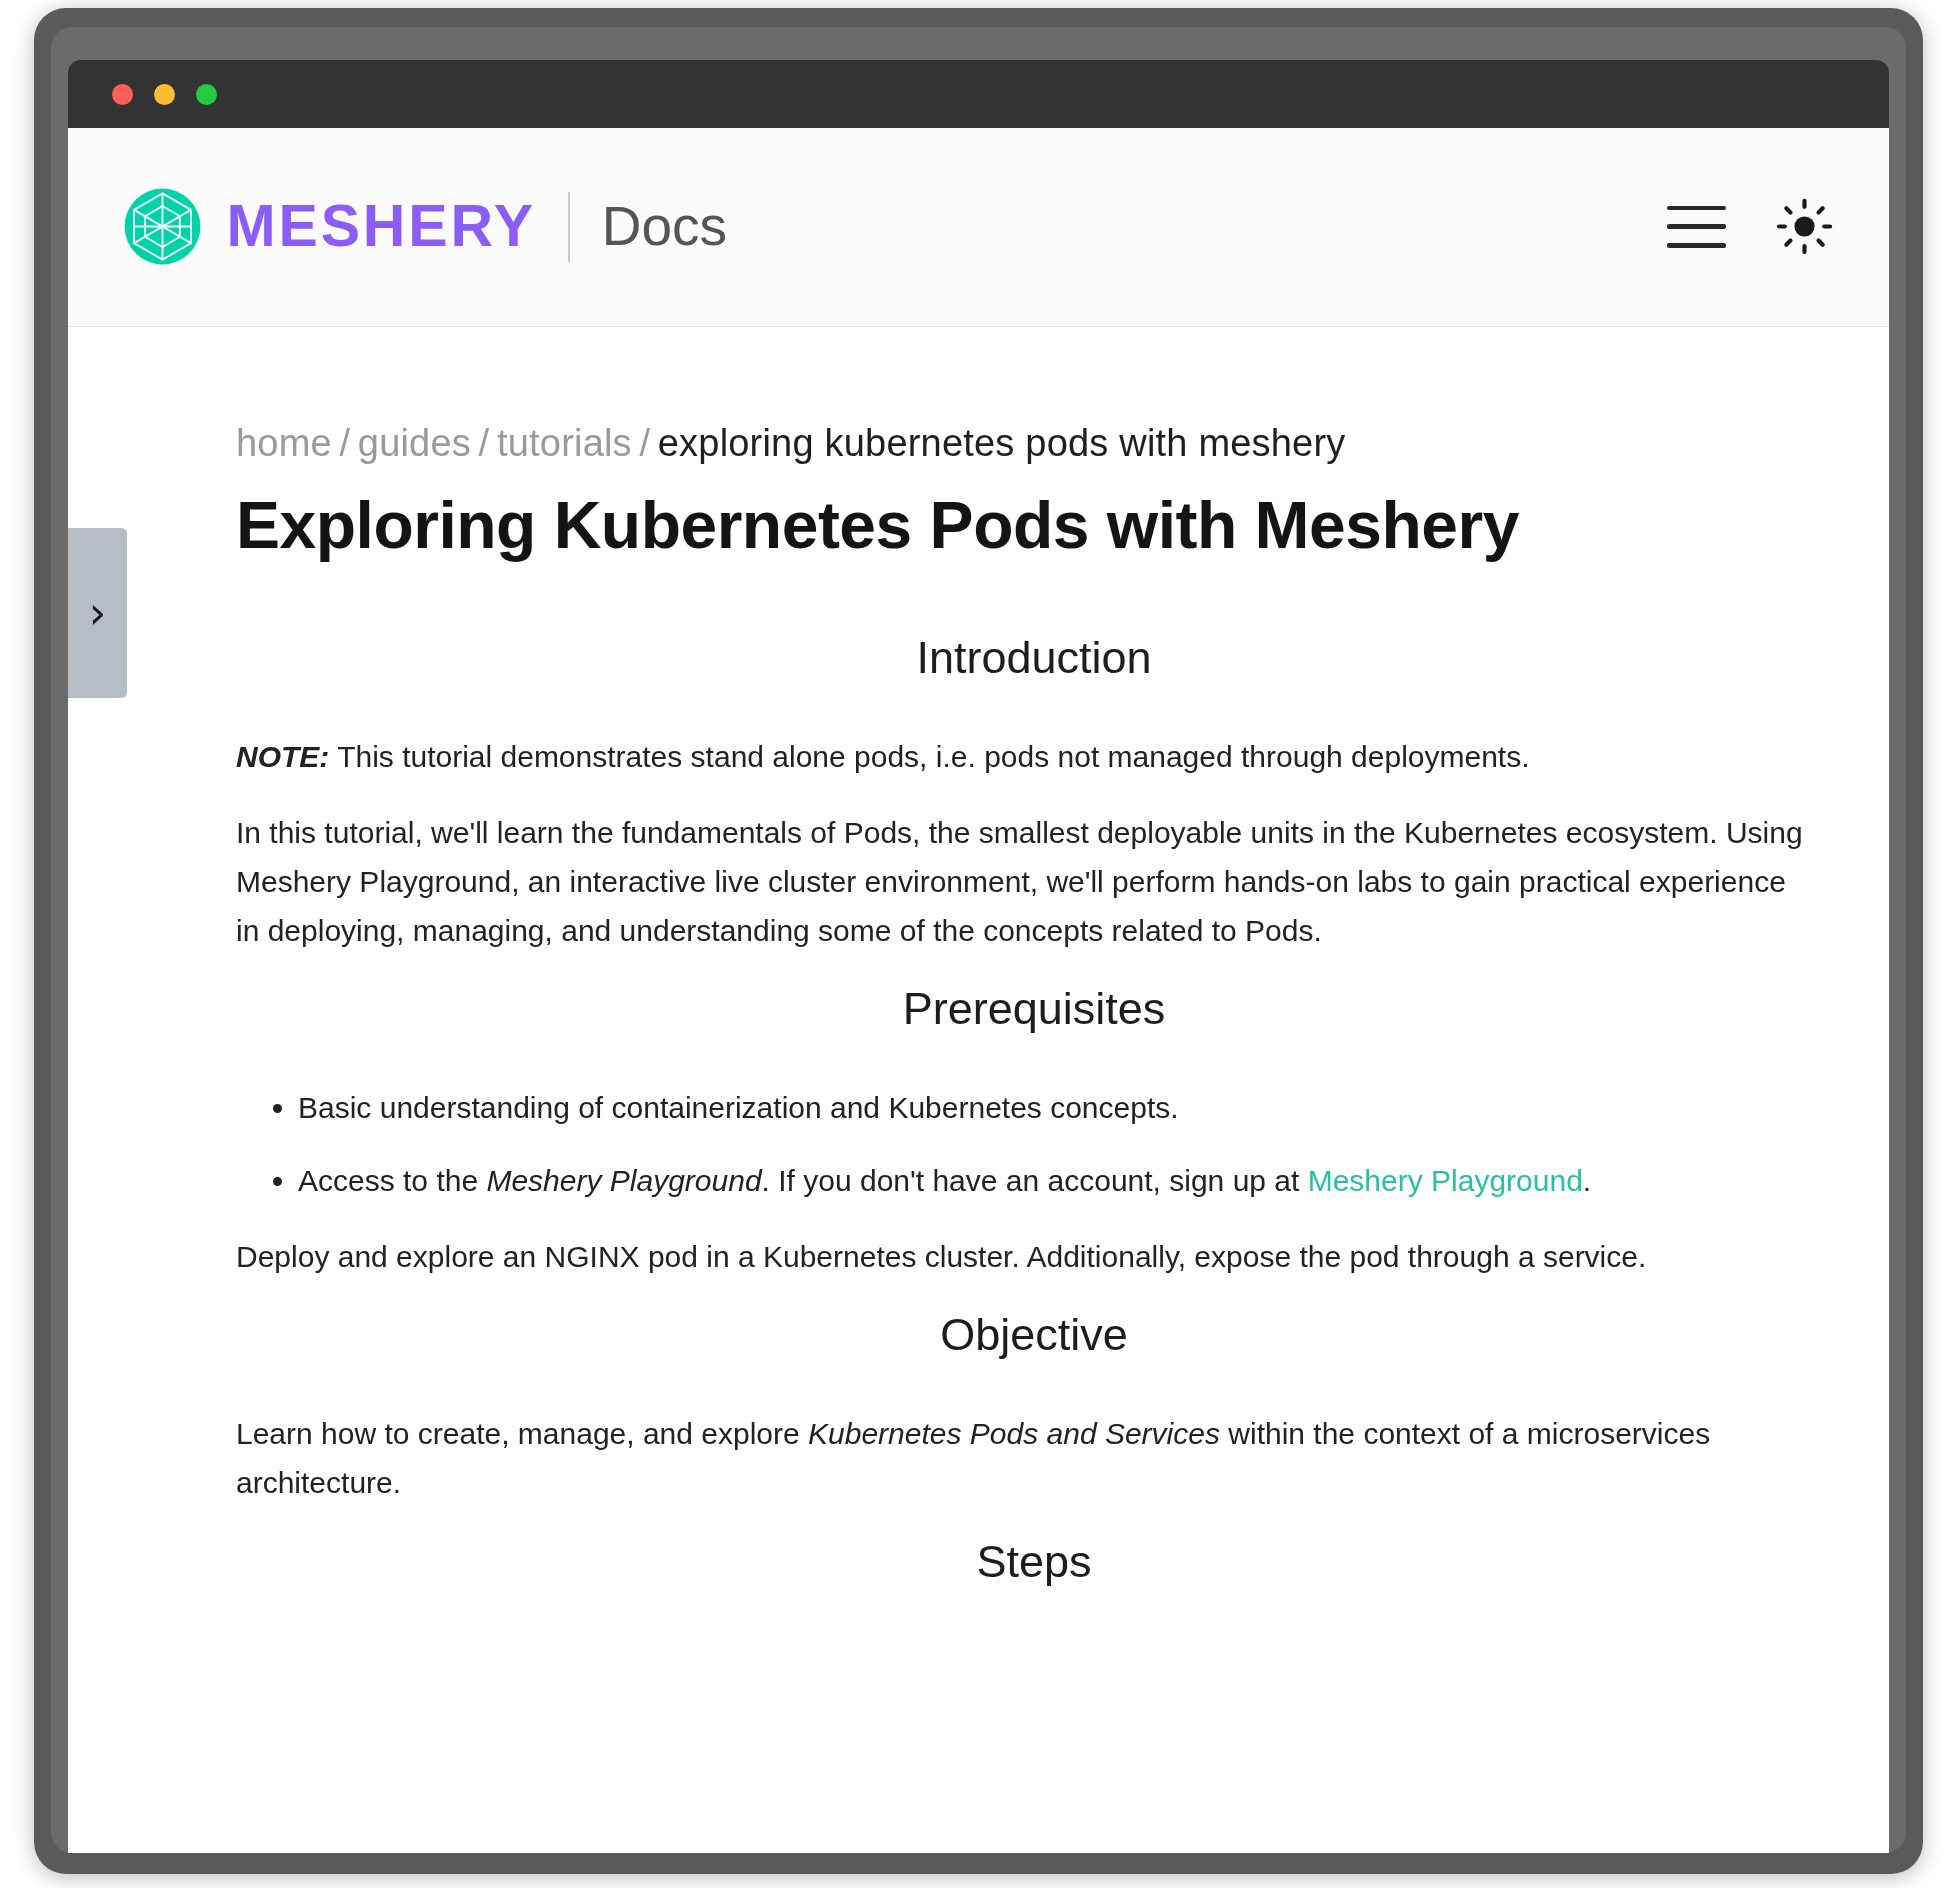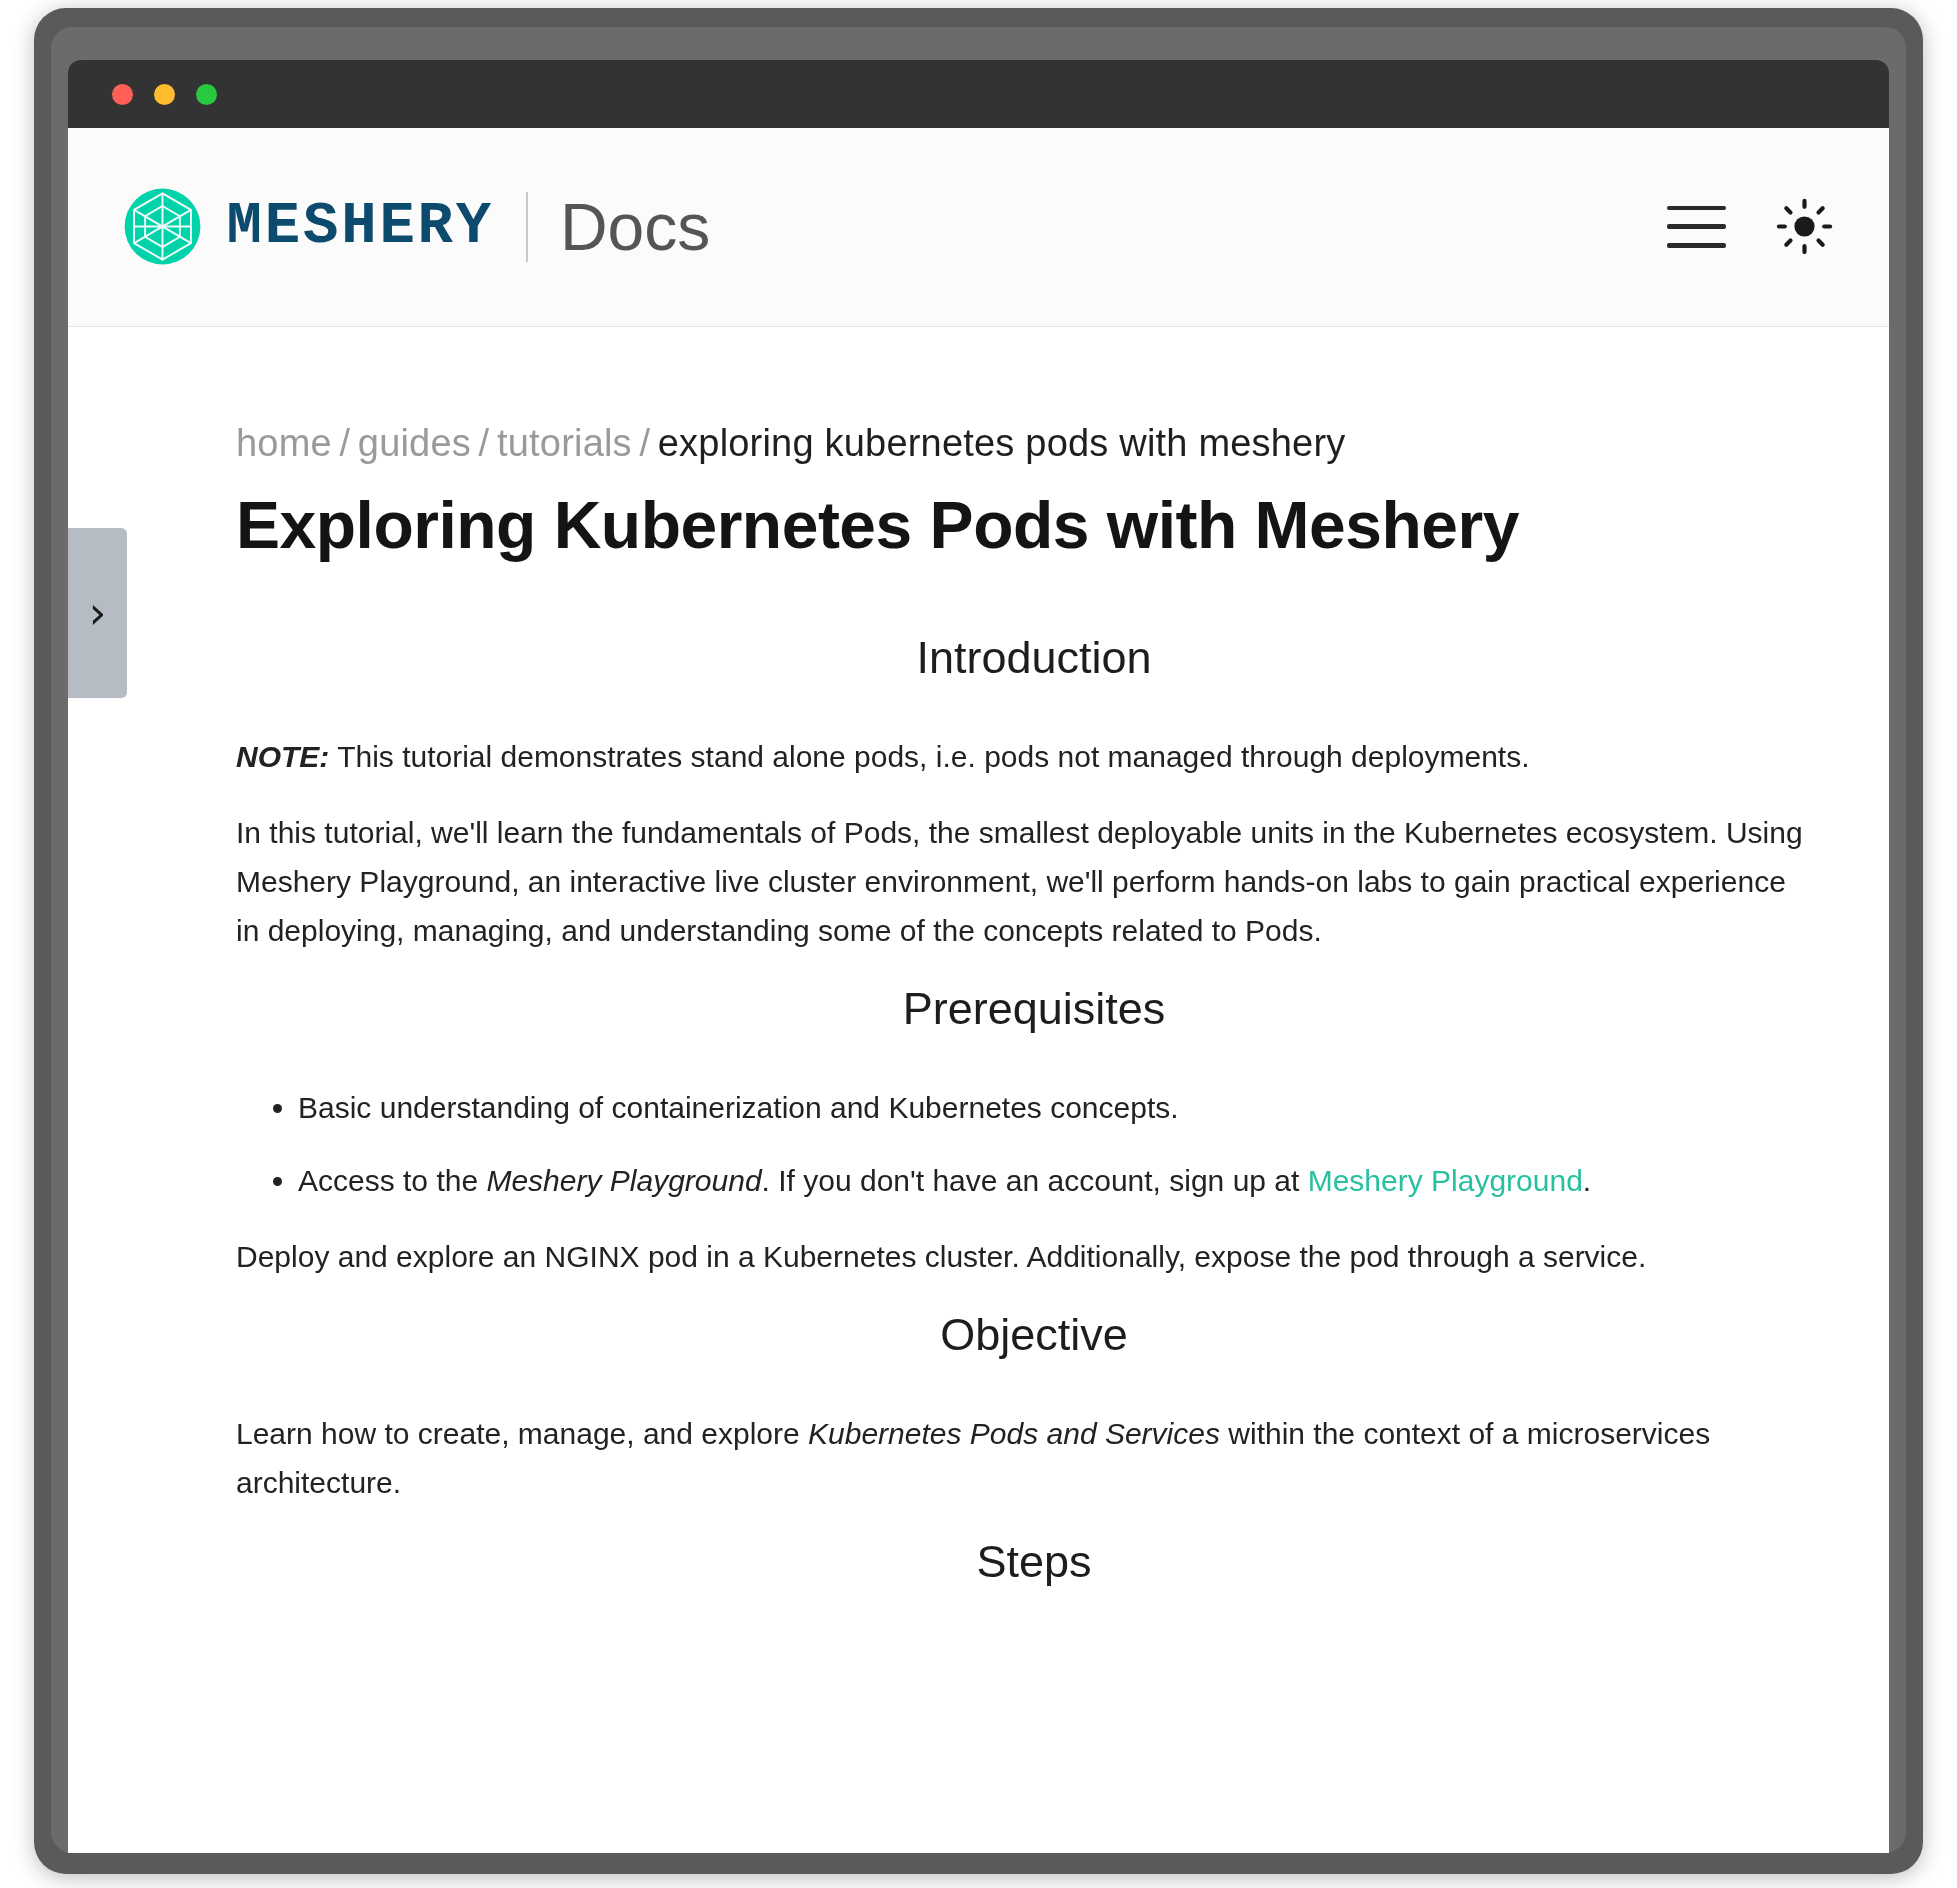--- a/index.html
+++ b/index.html
@@ -102,34 +102,34 @@
   .logo-mark {
     width: 79px;
     height: 79px;
     flex: 0 0 79px;
   }
 
   .brand-name {
     font-size: 59px;
     letter-spacing: 2.8px;
     font-weight: 700;
-    color: #0c4a6e;
-    font-family: Liberation Mono, monospace;
+    color: #8b5cf6;
+    font-family: Liberation Sans, sans-serif;
     line-height: 1;
   }
 
   .brand-sep {
     width: 1.9px;
     height: 70px;
     background: #c9c9c9;
     margin: 0 32px;
   }
 
   .docs-word {
-    font-size: 66px;
+    font-size: 55px;
     color: #555555;
     font-family: "Liberation Sans", sans-serif;
     line-height: 1;
   }
 
   .header-actions {
     margin-left: auto;
     display: flex;
     align-items: center;
     gap: 49px;

